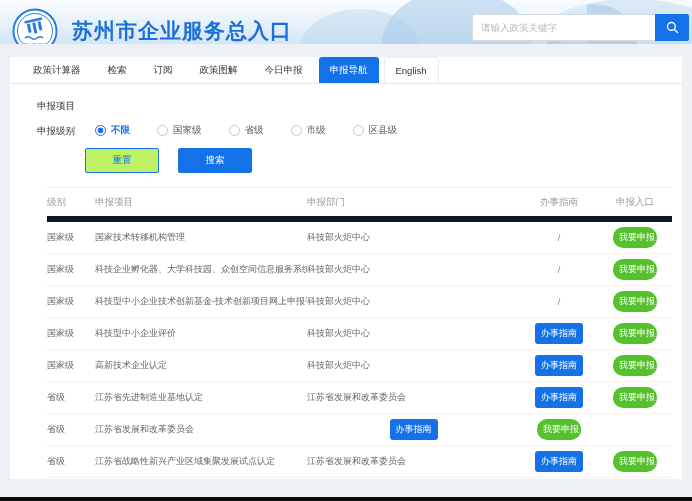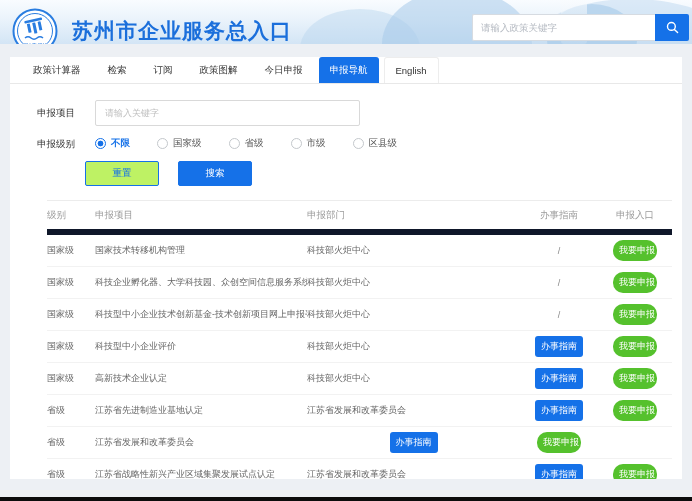--- a/index.html
+++ b/index.html
@@ -120,21 +120,20 @@
         <span class="tab">订阅</span>
         <span class="tab">政策图解</span>
         <span class="tab">今日申报</span>
         <span class="tab active">申报导航</span>
         <span class="tab boxed">English</span>
       </nav>
 
     <section class="filter">
       <div class="f-row row1">
         <span class="f-label">申报项目</span>
-        <input class="f-input" type="text" placeholder="请输入关键字" style="">
       </div>
       <div class="f-row row2">
         <span class="f-label">申报级别</span>
         <div id="level-options"><label class="radio selected">
               <span class="dot"></span>
               <span class="radio-label">不限</span>
             </label><label class="radio">
               <span class="dot"></span>
               <span class="radio-label">国家级</span>
             </label><label class="radio">

